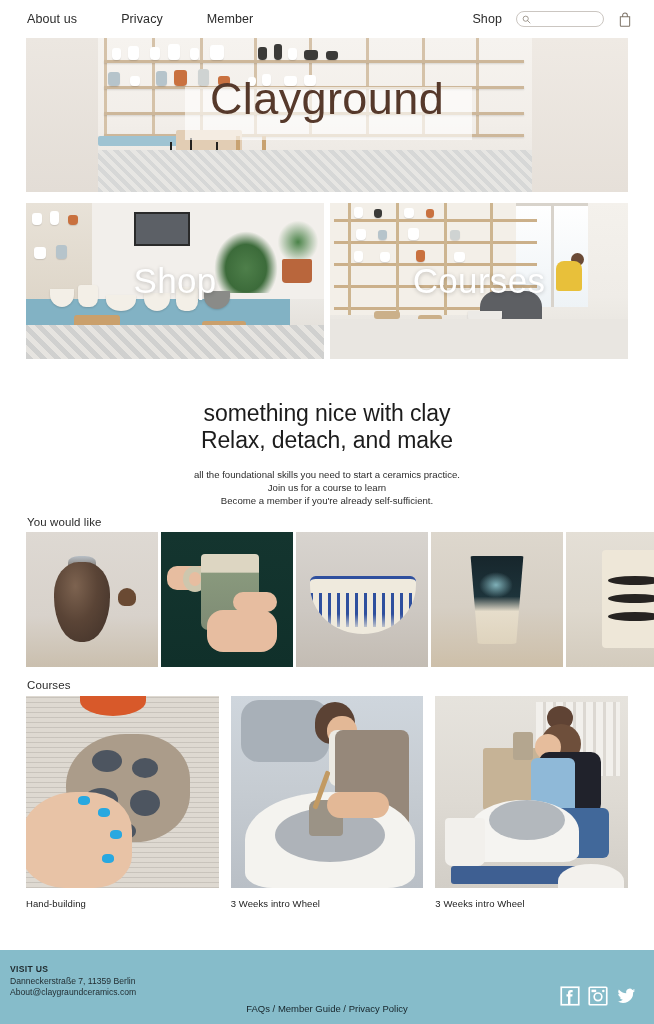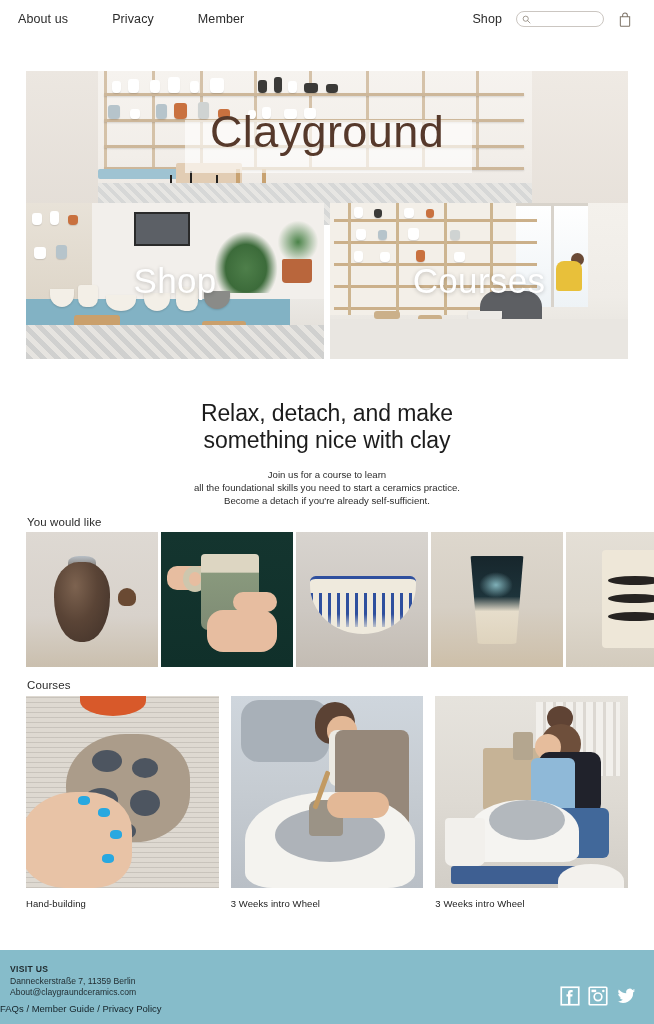--- a/index.html
+++ b/index.html
@@ -26,21 +26,21 @@
     width: 654px; height: 38px;
     background: #ffffff;
     display: flex;
     align-items: center;
     z-index: 20;
   }
   .nav-left {
     display: flex;
     align-items: center;
     gap: 44px;
-    margin-left: 18px;
+    margin-left: 27px;
     text-align: center;
   }
   .nav-link {
     font-size: 12.5px;
     color: #2b2b2b;
     letter-spacing: .1px;
     white-space: nowrap;
     cursor: pointer;
     line-height: 1;
   }
@@ -75,21 +75,20 @@
   }
   .bag-icon { width: 14px; height: 16px; display: block; }
 
   
   .hero {
     position: absolute;
     left: 26px; top: 38px;
     width: 602px; height: 154px;
     overflow: hidden;
     background: #efeae4;
-    margin-top: 33px;
   }
   .hero-photo {
     position: absolute; inset: 0;
     background:
       
       linear-gradient(180deg, rgba(0,0,0,0) 0%, rgba(0,0,0,.04) 100%),
       #f3efe9;
   }
   .hero-photo::before {
     
@@ -459,21 +458,21 @@
     line-height: 11.5px;
     color: #1f2a2e;
   }
   .footer-addr .visit {
     letter-spacing: .3px;
     font-weight: 700;
   }
   .footer-links {
     position: absolute;
     left: 0; right: 0; bottom: 10px;
-    text-align: left;
+    text-align: center;
     font-size: 9.5px;
     color: #16242a;
     cursor: pointer;
   }
   .socials {
     position: absolute;
     right: 18px; top: 36px;
     display: flex;
     gap: 8px;
     align-items: center;
@@ -632,27 +631,27 @@
         <div class="c-stool" style="left:128px;top:124px;width:30px;height:10px;border-radius:4px"></div>
         <div class="bowl" style="left:138px;top:108px;width:34px;height:20px;background:#eceae6"></div>
         <div class="c-floor"></div>
       </div>
       <div class="card-label">Courses</div>
     </div>
   </div>
 
   <div class="headline-wrap">
     <div class="headline">
+      <div>something nice with clay</div>
       <div>Relax, detach, and make</div>
-      <div>something nice with clay</div>
     </div>
     <div class="subtext">
+      <div>all the foundational skills you need to start a ceramics practice.</div>
       <div>Join us for a course to learn</div>
-      <div>all the foundational skills you need to start a ceramics practice.</div>
-      <div>Become a detach if you're already self-sufficient.</div>
+      <div>Become a member if you're already self-sufficient.</div>
     </div>
   </div>
 
   <div class="section-heading" id="heading-you-would-like">You would like</div>
 
   <div class="products">
 
     <div class="product p1">
       <div class="vase-neck"></div>
       <div class="vase"></div>

